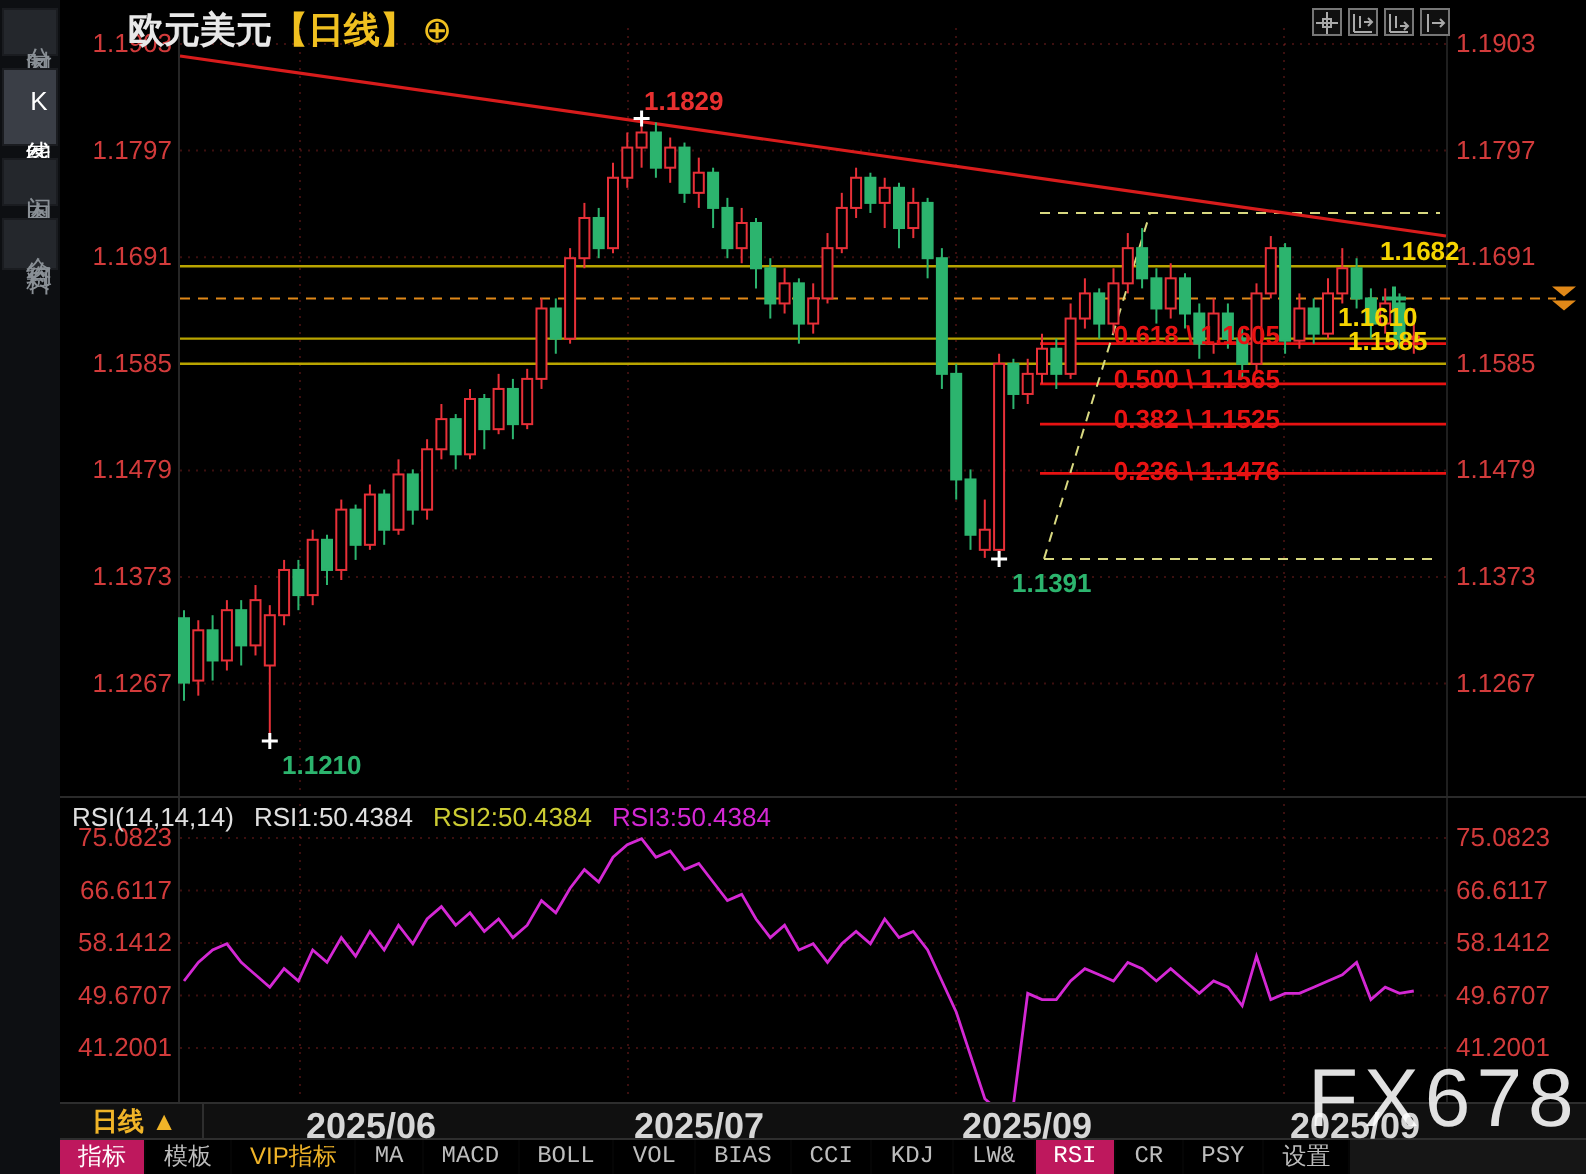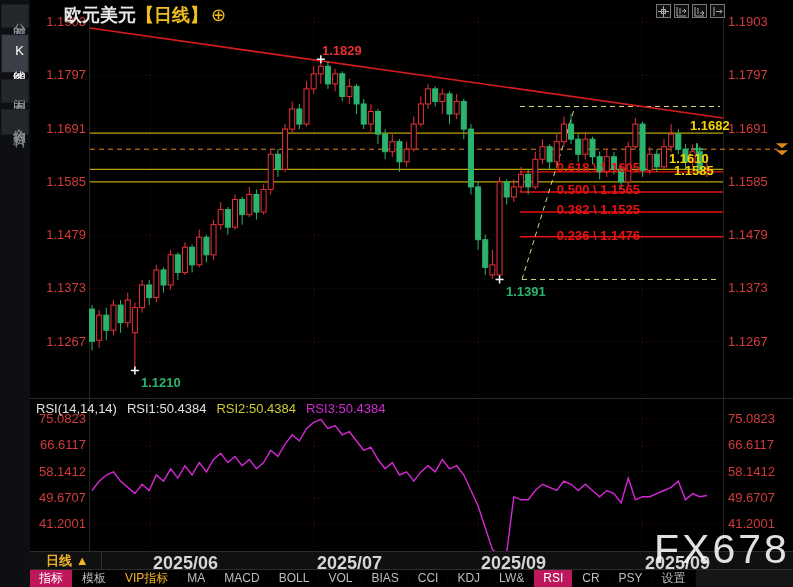--- a/index.html
+++ b/index.html
@@ -50,21 +50,21 @@
   .month-label { position:absolute; top:1px; color:#d6d6d6; font-size:18px; font-weight:bold; }
   
   .toolbar {
     position:absolute; left:30px; top:570px; width:763px; height:17px;
     background:#161616; display:flex; align-items:stretch; z-index:3;
   }
   .tab {
     padding:0 9px; font-size:12px; line-height:17px; color:#bdbdbd;
     background:#000000; border-right:1px solid #050505; cursor:pointer; white-space:nowrap;
   }
-  .tab.mono { font-family:Liberation Sans, sans-serif; }
+  .tab.mono { font-family:Liberation Mono, monospace; }
   .tab.active { background:#be185d; color:#ffffff; }
   .tab.vip { color:#f0b428; }
   
   .watermark {
     position:absolute; left:654px; top:526px; z-index:7;
     font-size:41px; color:rgba(255,255,255,0.88); letter-spacing:3px;
     font-family:"Liberation Sans", sans-serif;
   }
   svg.chart { position:absolute; left:30px; top:0; z-index:2; }
 </style>

